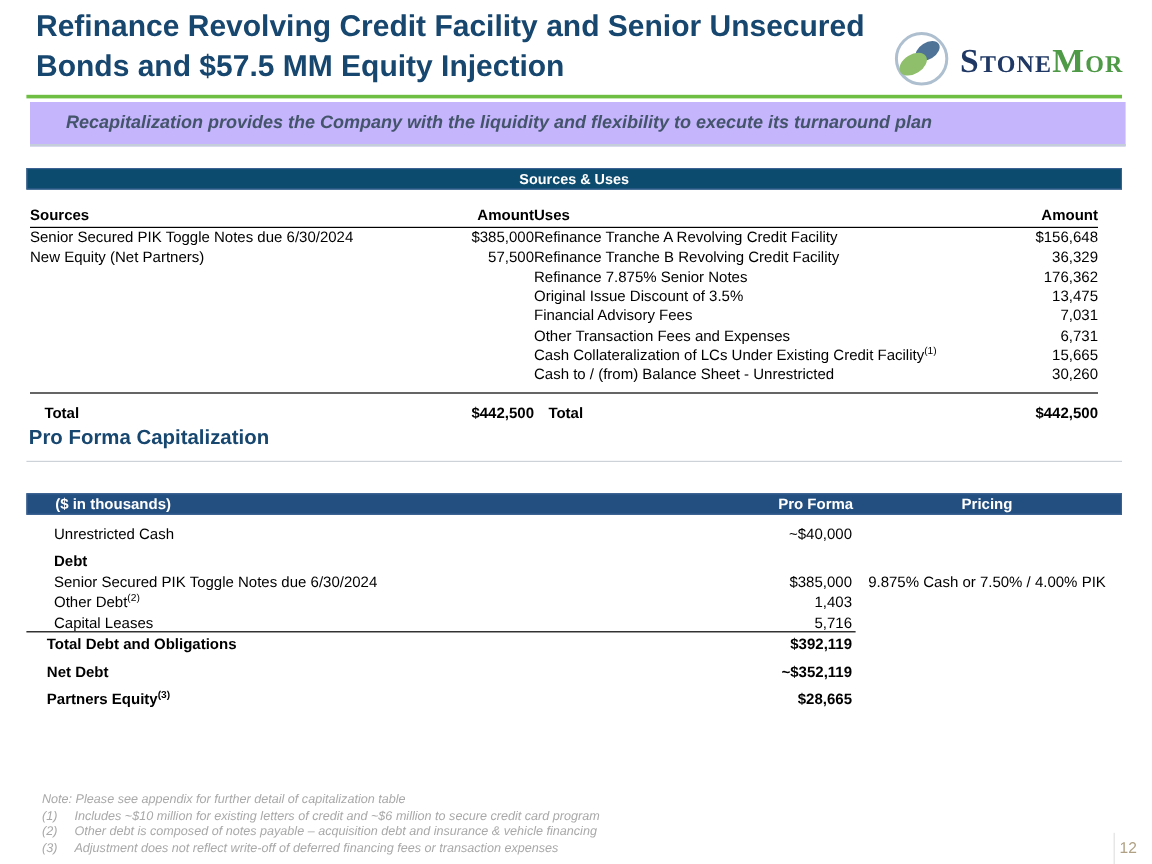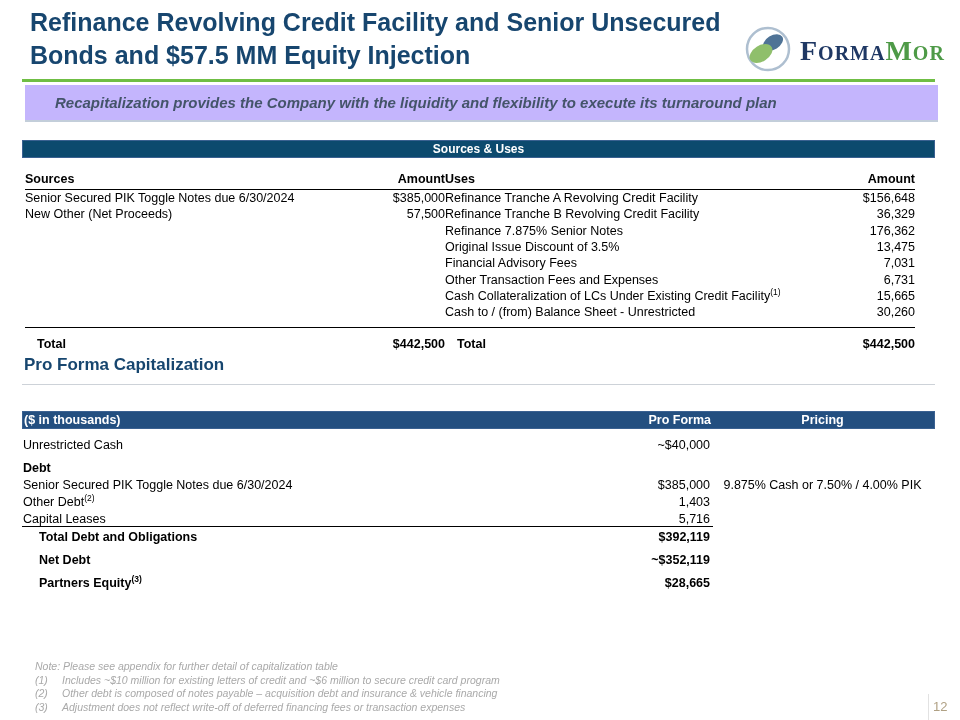--- a/index.html
+++ b/index.html
@@ -57,21 +57,21 @@
   .fin-total .fr-label { padding-left:12px; }
 
   
   .cap-title { position:absolute; left:24px; top:355px; font-size:17px; font-weight:bold; color:#17466F; }
   .cap-rule  { position:absolute; left:22px; top:384px; width:913px; height:1px; background:#CDD2D8; }
   .cap-table { position:absolute; left:22px; top:411px; width:913px; font-size:12.5px; }
   .cap-header {
     height:18px; background:#234F80; border:1px solid #3A6191;
     color:#fff; font-weight:bold; display:flex; align-items:center;
   }
-  .c1 { width:470px; padding-left:1px; }
+  .c1 { width:470px; padding-left:23px; }
   .c2 { width:218px; text-align:right; white-space:nowrap; }
   .c3 { flex:1; text-align:center; white-space:nowrap; }
   .cap-row { display:flex; align-items:flex-end; height:17px; }
   .cap-row.gap { margin-top:6px; }
   .cap-row.bold .c1, .cap-row.bold .c2 { font-weight:bold; }
   .cap-row.total .c1 { padding-left:17px; }
   .cap-underline { width:691px; border-bottom:1.5px solid #000; height:0; }
 
   
   .footnotes {
@@ -92,21 +92,21 @@
 
 <div class="logo">
   <span>
     <svg width="48" height="48" viewBox="0 0 48 48">
       <circle cx="24" cy="24" r="21" fill="#ffffff" stroke="#AEBFD0" stroke-width="2.5"></circle>
       <ellipse cx="29" cy="17.5" rx="11" ry="7" transform="rotate(-32 29 17.5)" fill="#4F7396"></ellipse>
       <ellipse cx="17" cy="28.5" rx="12.5" ry="8" transform="rotate(-32 17 28.5)" fill="#8FBF6B"></ellipse>
     </svg>
   </span>
   <span class="logo-text">
-    <span class="logo-stone">Forma</span><span class="logo-mor">Mor</span>
+    <span class="logo-stone">Stone</span><span class="logo-mor">Mor</span>
   </span>
 </div>
 
 <div class="green-rule"></div>
 
 <div class="subtitle-bar">
   <span class="subtitle-text">Recapitalization provides the Company with the liquidity and flexibility to execute its turnaround plan</span>
 </div>
 
 <div class="su-banner">Sources &amp; Uses</div>
@@ -116,21 +116,21 @@
   <div class="fin-table sources">
     <div class="fin-header">
       <span>Sources</span>
       <span>Amount</span>
     </div>
     <div class="fin-row">
       <span class="fr-label">Senior Secured PIK Toggle Notes due 6/30/2024</span>
       <span class="fr-amount">$385,000</span>
     </div>
     <div class="fin-row">
-      <span class="fr-label">New Other (Net Proceeds)</span>
+      <span class="fr-label">New Equity (Net Partners)</span>
       <span class="fr-amount">57,500</span>
     </div>
     <div class="fin-total">
       <span class="fr-label">Total</span>
       <span class="fr-amount">$442,500</span>
     </div>
   </div>
 
   <div class="fin-table uses">
     <div class="fin-header">

